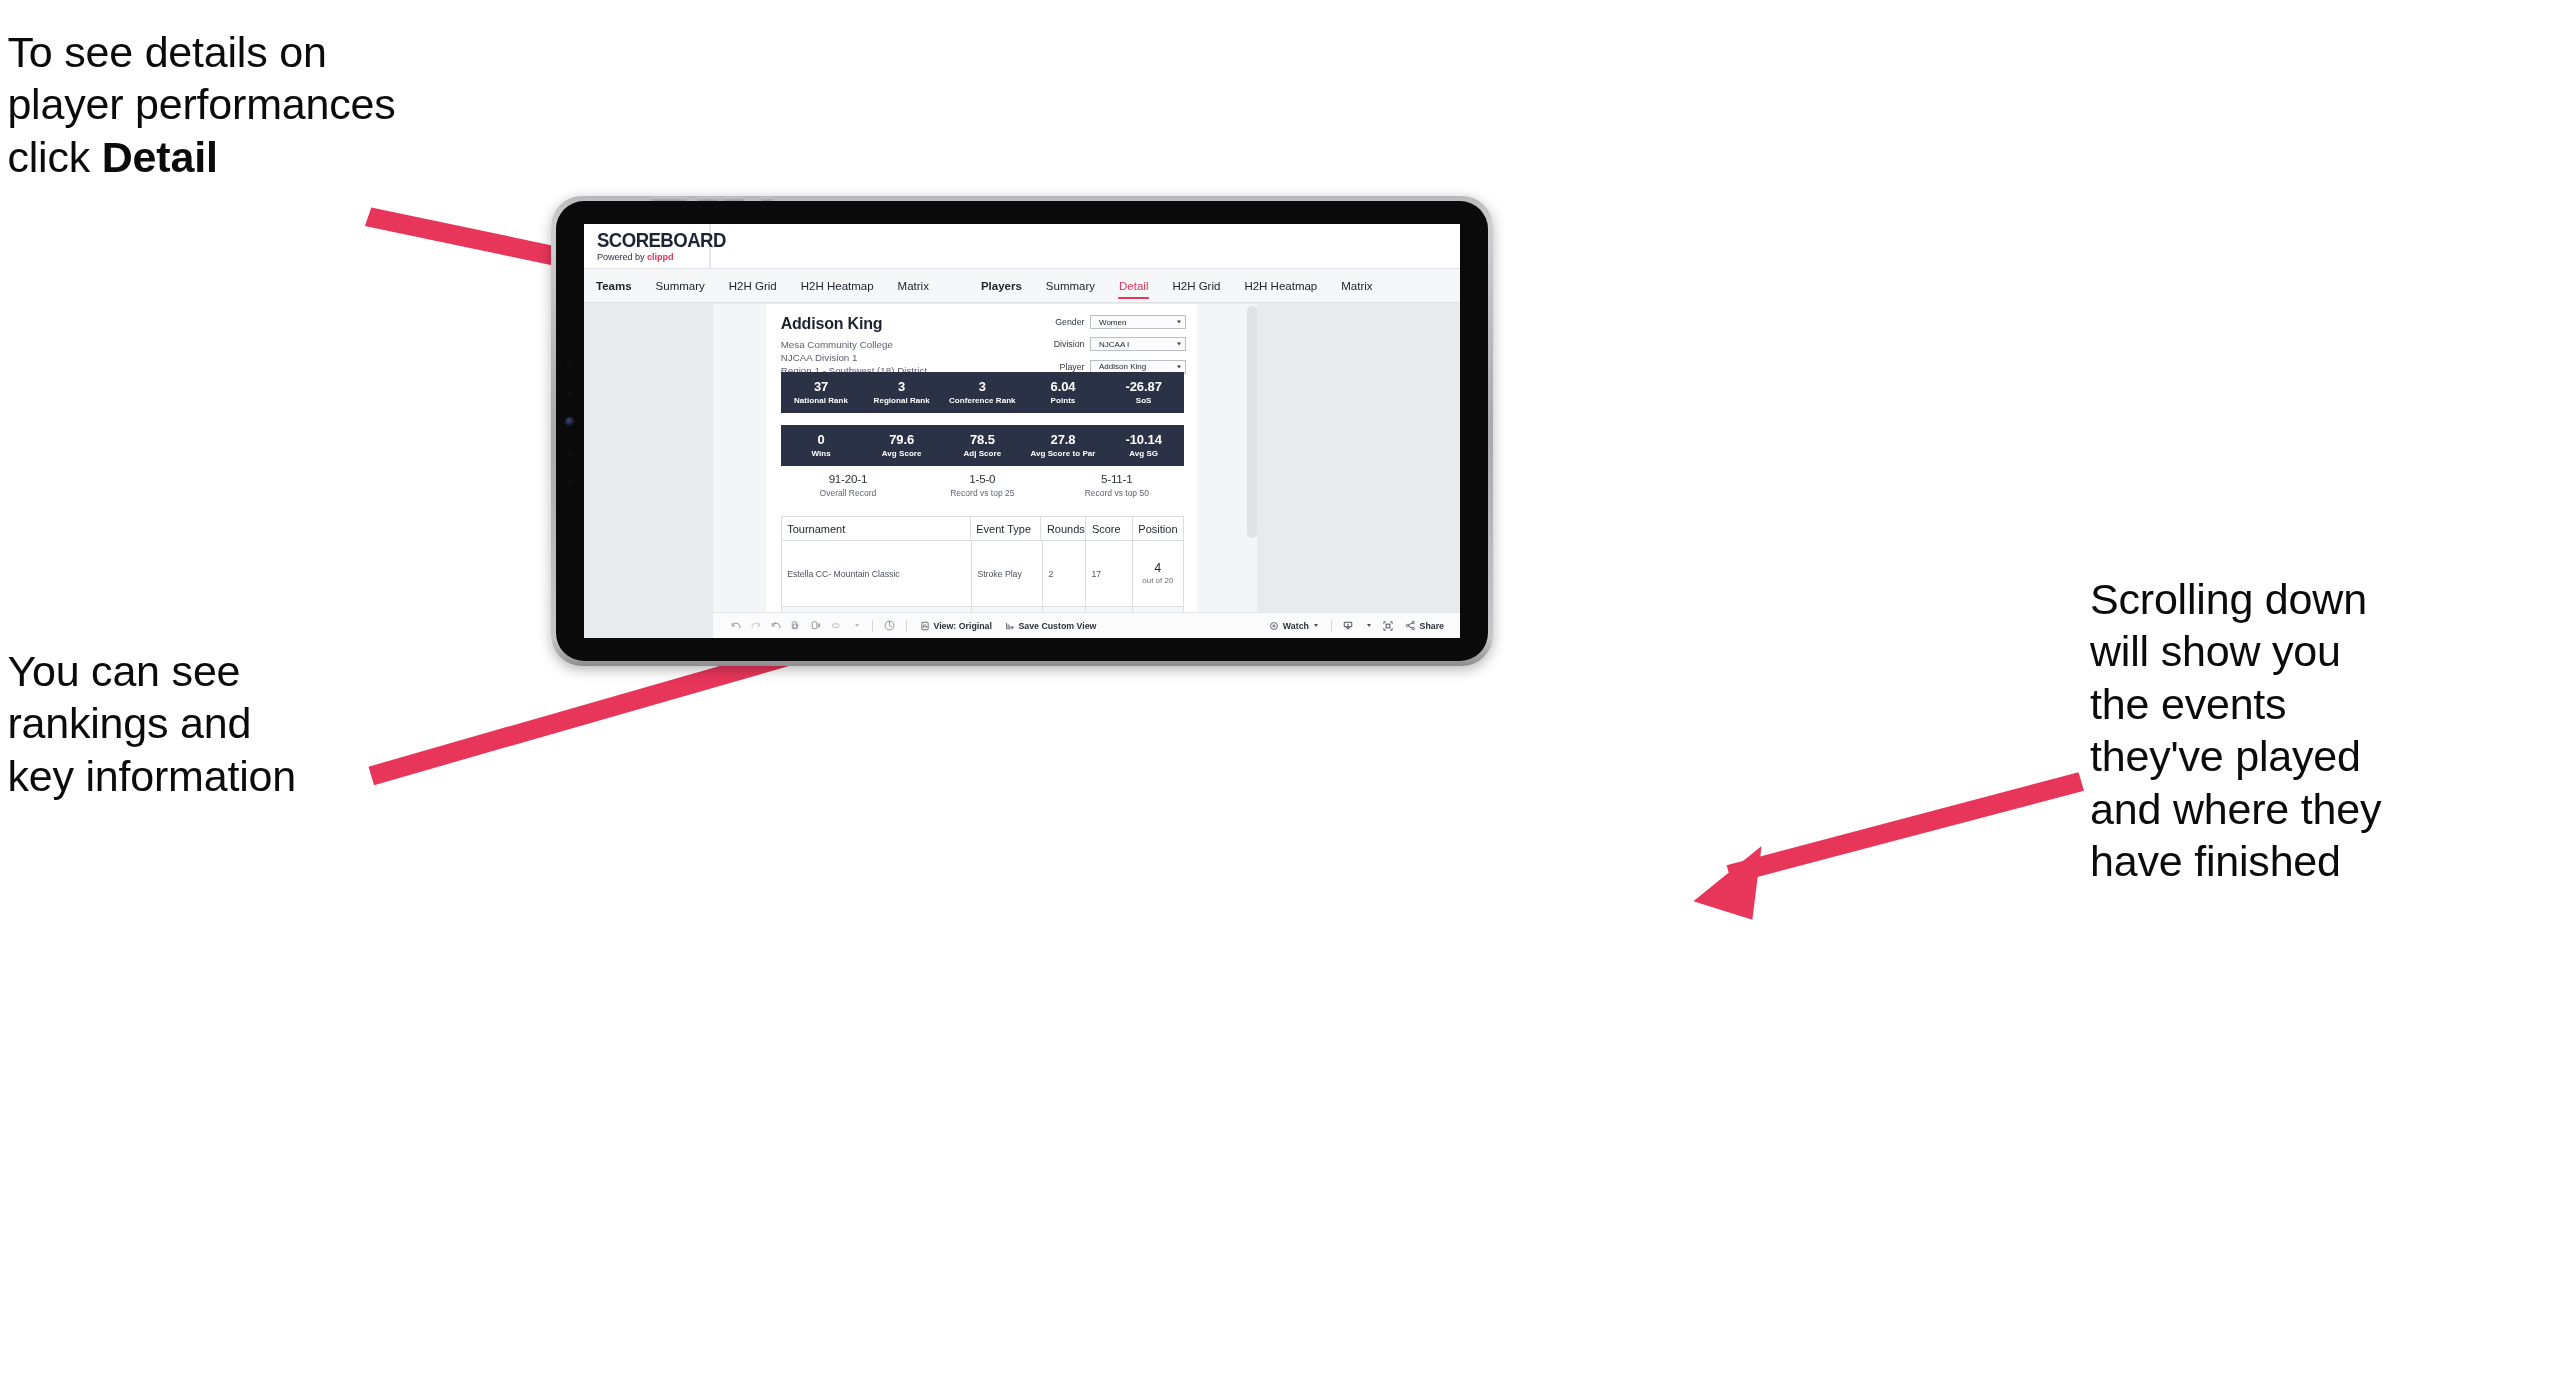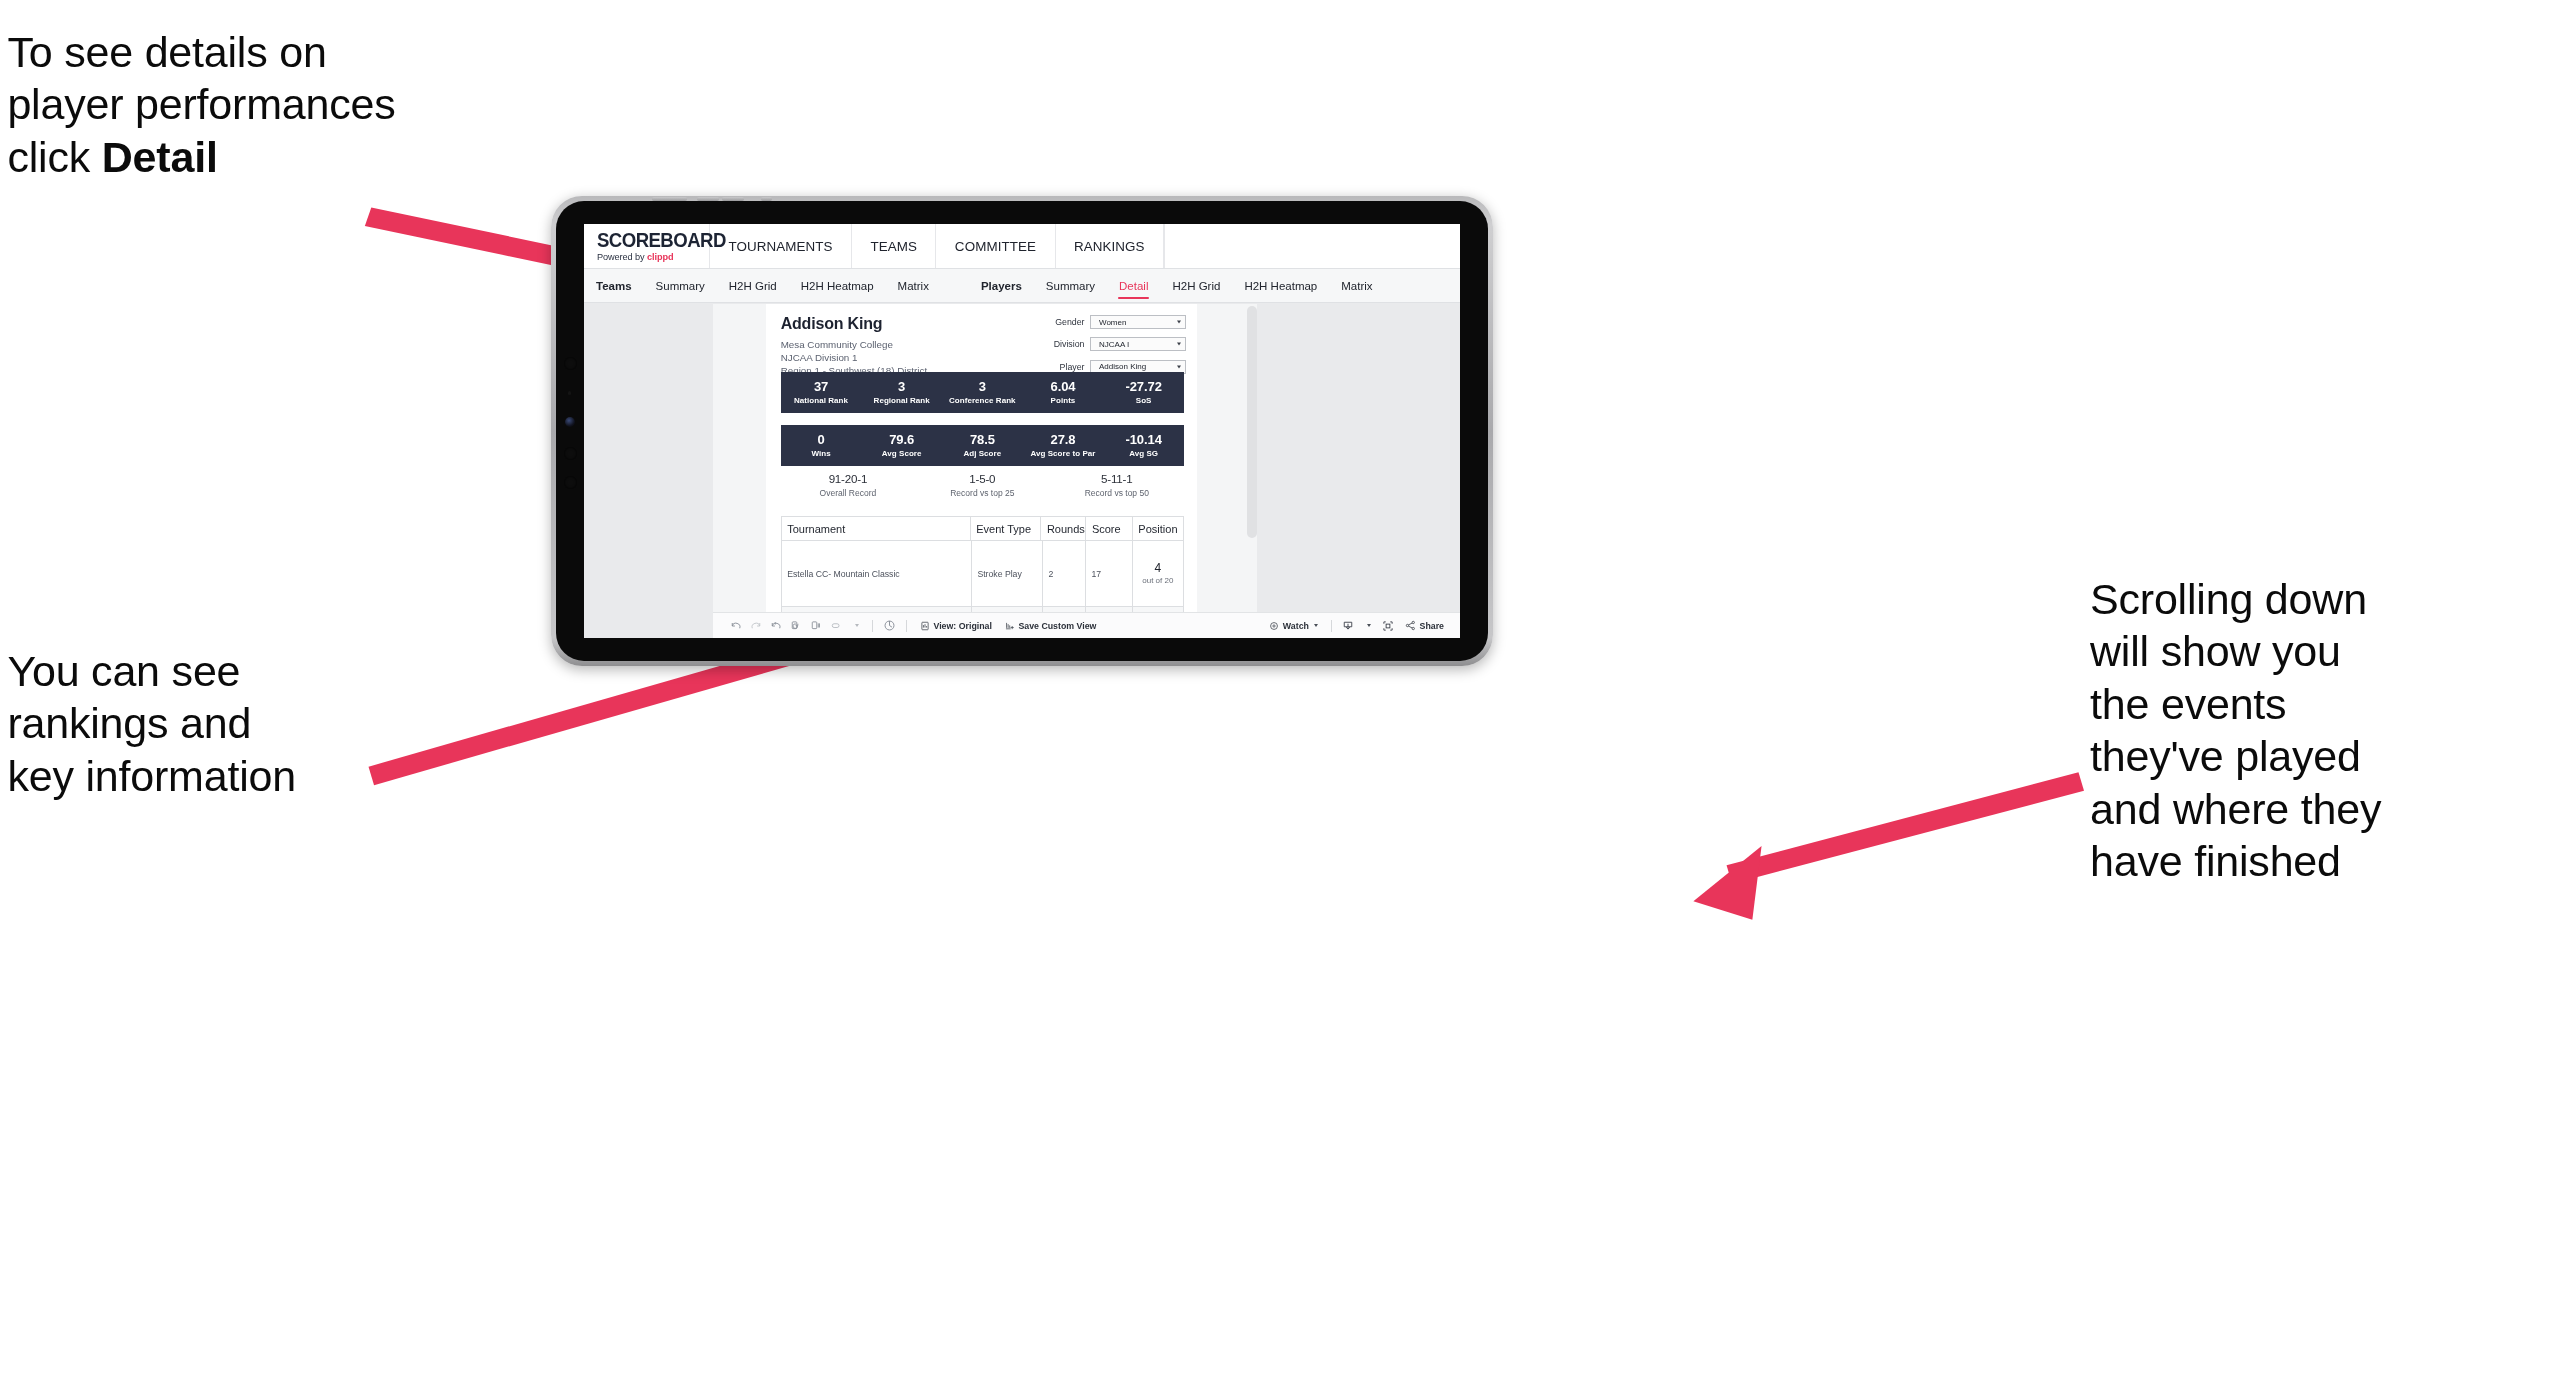--- a/index.html
+++ b/index.html
@@ -232,26 +232,20 @@
     <div class="cam-dot big" style="left:13px; top:280px;"></div>
 
     <div class="tablet-screen">
       <div class="app">
 
         <div class="topnav">
           <div class="brand">
             <div class="brand-title">SCOREBOARD</div>
             <div class="brand-sub"><span>Powered by </span><span class="clippd">clippd</span></div>
           </div>
-          <div class="topnav-items">
-            <div class="topnav-item">TOURNAMENTS</div>
-            <div class="topnav-item">TEAMS</div>
-            <div class="topnav-item">COMMITTEE</div>
-            <div class="topnav-item">RANKINGS</div>
-          </div>
           <div class="topnav-spacer"></div>
         </div>
 
         <div class="tabbar">
           <div class="tabgroup">
             <div class="tab group-head">Teams</div>
             <div class="tab">Summary</div>
             <div class="tab">H2H Grid</div>
             <div class="tab">H2H Heatmap</div>
             <div class="tab">Matrix</div>
@@ -317,21 +311,21 @@
                   </div>
                 <div class="stat">
                   <div class="v">3</div>
                   <div class="k">Conference Rank</div>
                   </div>
                 <div class="stat">
                   <div class="v">6.04</div>
                   <div class="k">Points</div>
                   </div>
                 <div class="stat">
-                  <div class="v">-27.72</div>
+                  <div class="v">-26.87</div>
                   <div class="k">SoS</div>
                   </div>
               </div>
 
               <div class="band b2">
                 <div class="stat">
                   <div class="v">0</div>
                   <div class="k">Wins</div>
                   </div>
                 <div class="stat">

